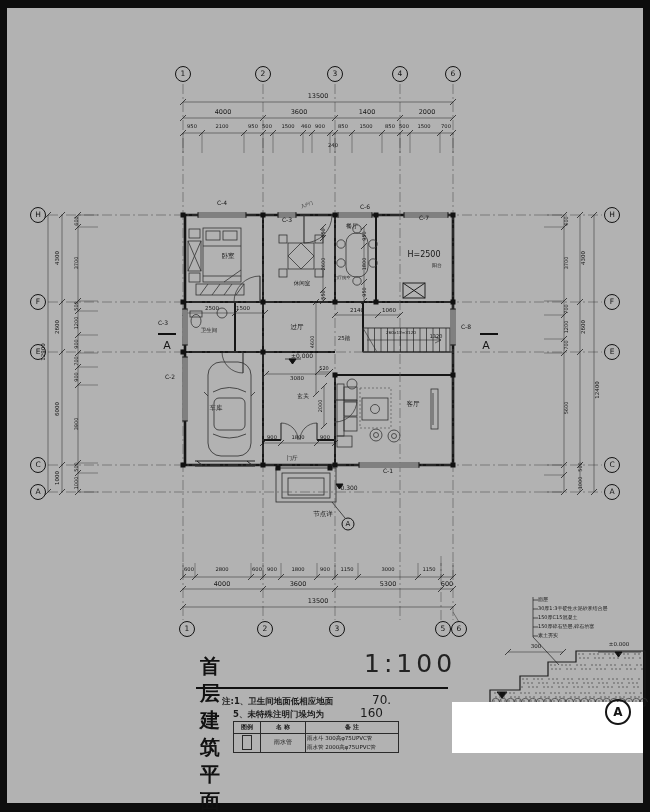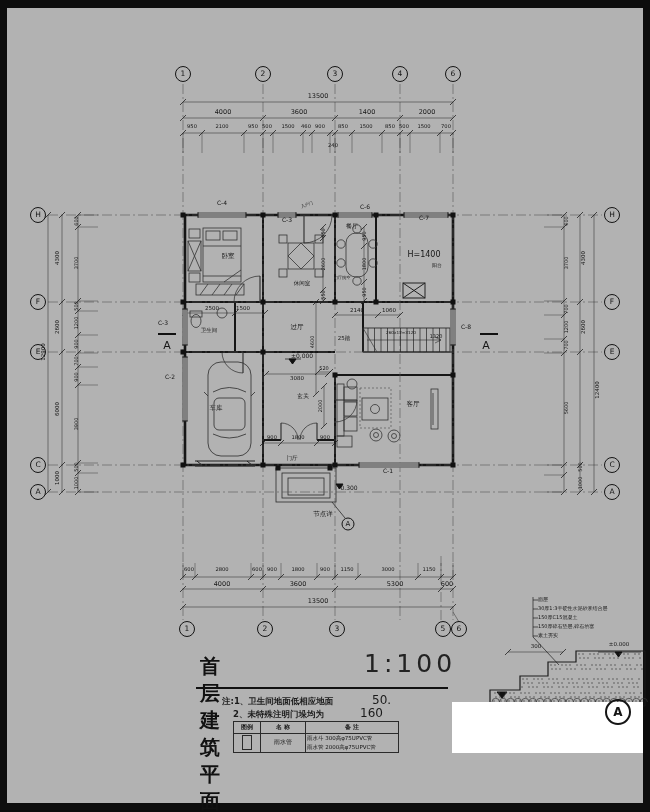--- a/index.html
+++ b/index.html
@@ -695,21 +695,21 @@
       <span class="lbl" style="left: 222px; top: 570px; font-size: 5.2px; transform: translate(-50%, -50%) rotate(0deg);">2800</span>
       <span class="lbl" style="left: 257px; top: 570px; font-size: 5.2px; transform: translate(-50%, -50%) rotate(0deg);">600</span>
       <span class="lbl" style="left: 272px; top: 570px; font-size: 5.2px; transform: translate(-50%, -50%) rotate(0deg);">900</span>
       <span class="lbl" style="left: 298px; top: 570px; font-size: 5.2px; transform: translate(-50%, -50%) rotate(0deg);">1800</span>
       <span class="lbl" style="left: 325px; top: 570px; font-size: 5.2px; transform: translate(-50%, -50%) rotate(0deg);">900</span>
       <span class="lbl" style="left: 347px; top: 570px; font-size: 5.2px; transform: translate(-50%, -50%) rotate(0deg);">1150</span>
       <span class="lbl" style="left: 388px; top: 570px; font-size: 5.2px; transform: translate(-50%, -50%) rotate(0deg);">3000</span>
       <span class="lbl" style="left: 429px; top: 570px; font-size: 5.2px; transform: translate(-50%, -50%) rotate(0deg);">1150</span>
       <span class="lbl" style="left: 222px; top: 584px; font-size: 6.5px; transform: translate(-50%, -50%) rotate(0deg);">4000</span>
       <span class="lbl" style="left: 298px; top: 584px; font-size: 6.5px; transform: translate(-50%, -50%) rotate(0deg);">3600</span>
-      <span class="lbl" style="left: 388px; top: 584px; font-size: 6.5px; transform: translate(-50%, -50%) rotate(0deg); margin-left: 7px;">5300</span>
+      <span class="lbl" style="left: 388px; top: 584px; font-size: 6.5px; transform: translate(-50%, -50%) rotate(0deg);">5300</span>
       <span class="lbl" style="left: 447px; top: 584px; font-size: 6.5px; transform: translate(-50%, -50%) rotate(0deg);">600</span>
       <span class="lbl" style="left: 318px; top: 601px; font-size: 6.5px; transform: translate(-50%, -50%) rotate(0deg);">13500</span>
       <span class="lbl" style="left: 44px; top: 352px; font-size: 5.5px; transform: translate(-50%, -50%) rotate(-90deg);">12900</span>
       <span class="lbl" style="left: 58px; top: 258px; font-size: 5.5px; transform: translate(-50%, -50%) rotate(-90deg);">4300</span>
       <span class="lbl" style="left: 58px; top: 327px; font-size: 5.5px; transform: translate(-50%, -50%) rotate(-90deg);">2600</span>
       <span class="lbl" style="left: 58px; top: 409px; font-size: 5.5px; transform: translate(-50%, -50%) rotate(-90deg);">6000</span>
       <span class="lbl" style="left: 58px; top: 478px; font-size: 5.5px; transform: translate(-50%, -50%) rotate(-90deg);">1000</span>
       <span class="lbl" style="left: 76px; top: 221px; font-size: 5px; transform: translate(-50%, -50%) rotate(-90deg);">600</span>
       <span class="lbl" style="left: 76px; top: 263px; font-size: 5px; transform: translate(-50%, -50%) rotate(-90deg);">3700</span>
       <span class="lbl" style="left: 76px; top: 306px; font-size: 5px; transform: translate(-50%, -50%) rotate(-90deg);">500</span>
@@ -755,21 +755,21 @@
       <span class="lbl" style="left: 228px; top: 256px; font-size: 6.5px; transform: translate(-50%, -50%) rotate(0deg);">卧室</span>
       <span class="lbl" style="left: 302px; top: 284px; font-size: 5.5px; transform: translate(-50%, -50%) rotate(0deg);">休闲室</span>
       <span class="lbl" style="left: 352px; top: 226px; font-size: 6px; transform: translate(-50%, -50%) rotate(0deg);">餐厅</span>
       <span class="lbl" style="left: 297px; top: 327px; font-size: 6.5px; transform: translate(-50%, -50%) rotate(0deg);">过厅</span>
       <span class="lbl" style="left: 209px; top: 331px; font-size: 5.5px; transform: translate(-50%, -50%) rotate(0deg);">卫生间</span>
       <span class="lbl" style="left: 216px; top: 408px; font-size: 6.5px; transform: translate(-50%, -50%) rotate(0deg);">车库</span>
       <span class="lbl" style="left: 303px; top: 396px; font-size: 6px; transform: translate(-50%, -50%) rotate(0deg);">玄关</span>
       <span class="lbl" style="left: 413px; top: 404px; font-size: 6.5px; transform: translate(-50%, -50%) rotate(0deg);">客厅</span>
       <span class="lbl" style="left: 292px; top: 459px; font-size: 5.5px; transform: translate(-50%, -50%) rotate(0deg);">门厅</span>
       <span class="lbl" style="left: 437px; top: 265px; font-size: 5px; transform: translate(-50%, -50%) rotate(0deg);">阳台</span>
-      <span class="lbl" style="left: 424px; top: 255px; font-size: 8px; transform: translate(-50%, -50%) rotate(0deg);">H=1400</span>
+      <span class="lbl" style="left: 424px; top: 255px; font-size: 8px; transform: translate(-50%, -50%) rotate(0deg);">H=2500</span>
       <span class="lbl" style="left: 342px; top: 278px; font-size: 4.2px; transform: translate(-50%, -50%) rotate(0deg);">门厅挑空</span>
       <span class="lbl" style="left: 307px; top: 205px; font-size: 4.2px; transform: translate(-50%, -50%) rotate(-20deg);">入户门</span>
       <span class="lbl" style="left: 344px; top: 339px; font-size: 5.5px; transform: translate(-50%, -50%) rotate(0deg);">25踏</span>
       <span class="lbl" style="left: 323px; top: 514px; font-size: 6.5px; transform: translate(-50%, -50%) rotate(0deg);">节点详</span>
       <span class="lbl" style="left: 222px; top: 203px; font-size: 6px; transform: translate(-50%, -50%) rotate(0deg);">C-4</span>
       <span class="lbl" style="left: 287px; top: 220px; font-size: 6px; transform: translate(-50%, -50%) rotate(0deg);">C-3</span>
       <span class="lbl" style="left: 365px; top: 207px; font-size: 6px; transform: translate(-50%, -50%) rotate(0deg);">C-6</span>
       <span class="lbl" style="left: 424px; top: 218px; font-size: 6px; transform: translate(-50%, -50%) rotate(0deg);">C-7</span>
       <span class="lbl" style="left: 163px; top: 323px; font-size: 6px; transform: translate(-50%, -50%) rotate(0deg);">C-3</span>
       <span class="lbl" style="left: 170px; top: 377px; font-size: 6px; transform: translate(-50%, -50%) rotate(0deg);">C-2</span>
@@ -800,22 +800,22 @@
       <div class="bub" style="left: 612px; top: 465px; width: 16px; height: 16px; font-size: 7.5px;">C</div>
       <div class="bub" style="left: 612px; top: 492px; width: 16px; height: 16px; font-size: 7.5px;">A</div>
       <div class="bub" style="left: 348px; top: 524px; width: 13px; height: 13px; font-size: 7px;">A</div>
     </div>
 
   <div id="titleblock">
     <div id="main-title">首层建筑平面图</div>
     <div id="main-scale">1:100</div>
     <div id="title-rule"></div>
     <span class="note-txt" style="left:222px;top:696px;">注:1、卫生间地面低相应地面</span>
-    <span class="note-num" style="left:372px;top:693px;">50.</span>
-    <span class="note-txt" style="left:233px;top:709px;">2、未特殊注明门垛均为</span>
+    <span class="note-num" style="left:372px;top:693px;">70.</span>
+    <span class="note-txt" style="left:233px;top:709px;">5、未特殊注明门垛均为</span>
     <span class="note-num" style="left:360px;top:706px;">160</span>
   </div>
 
   <table id="legend-table">
     <tbody>
         <tr>
       <th style="width:24px;">图例</th>
       <th style="width:42px;">名 称</th>
       <th style="width:90px;">备 注</th>
     </tr>

